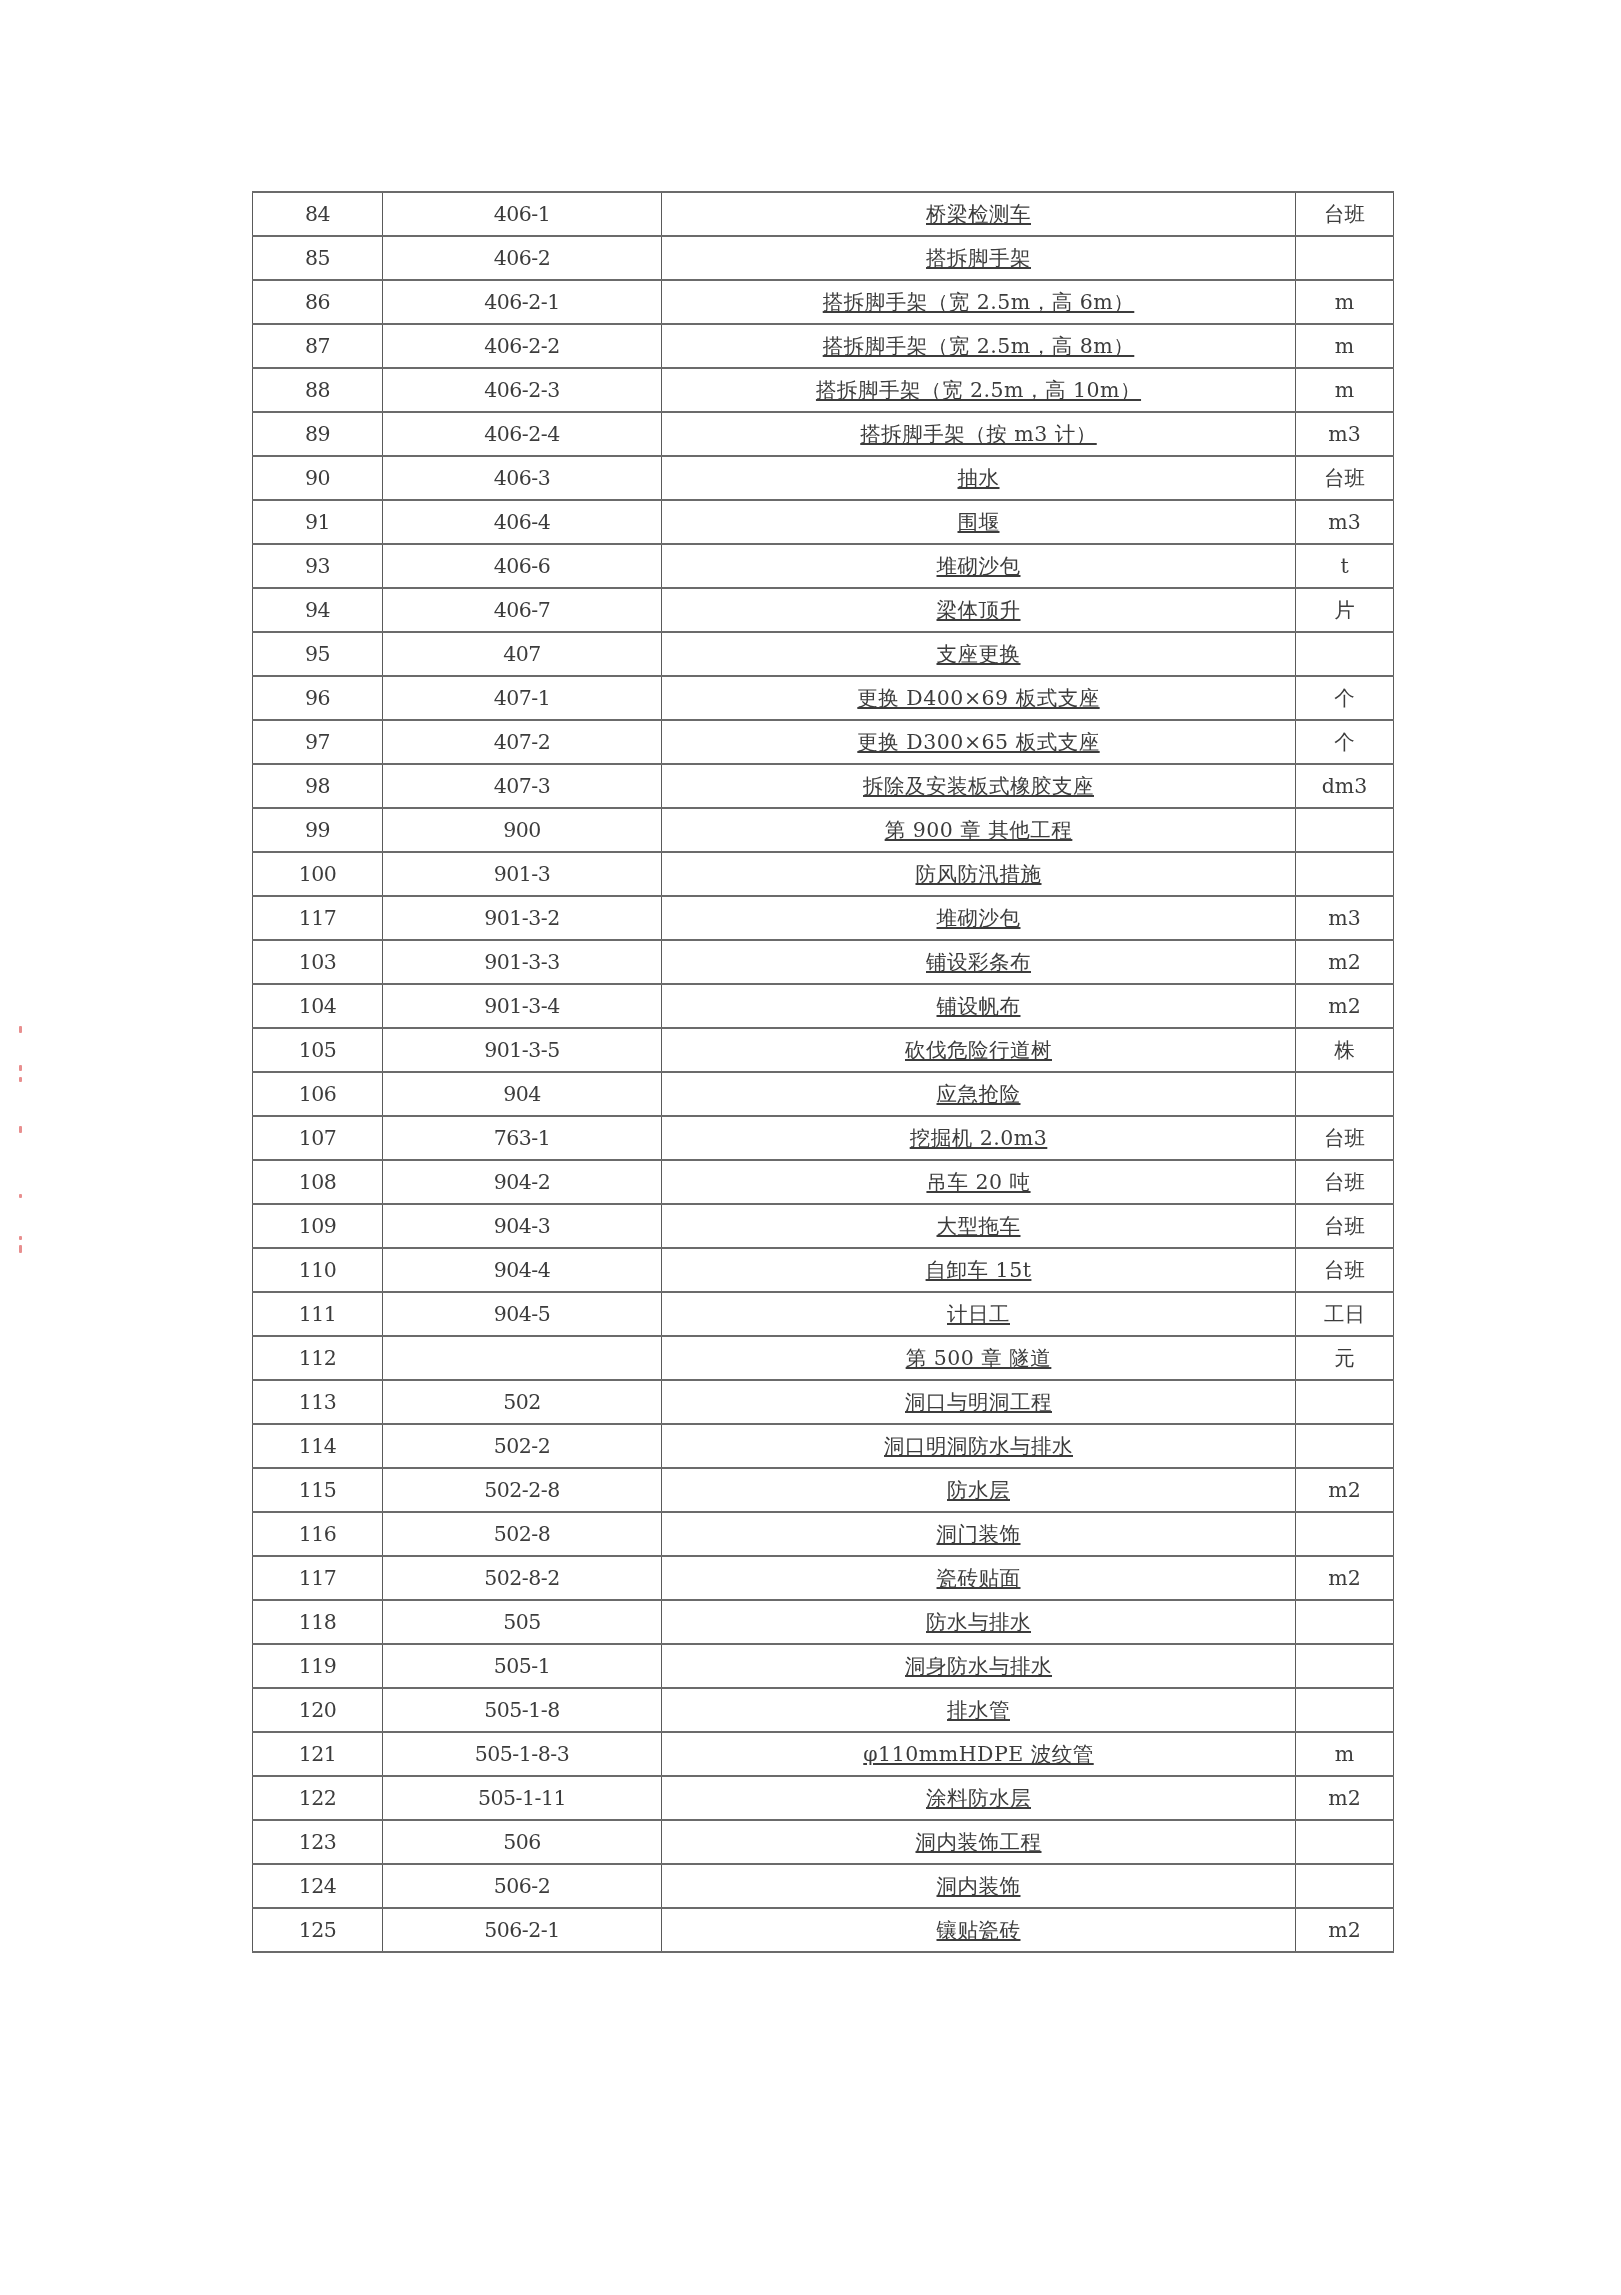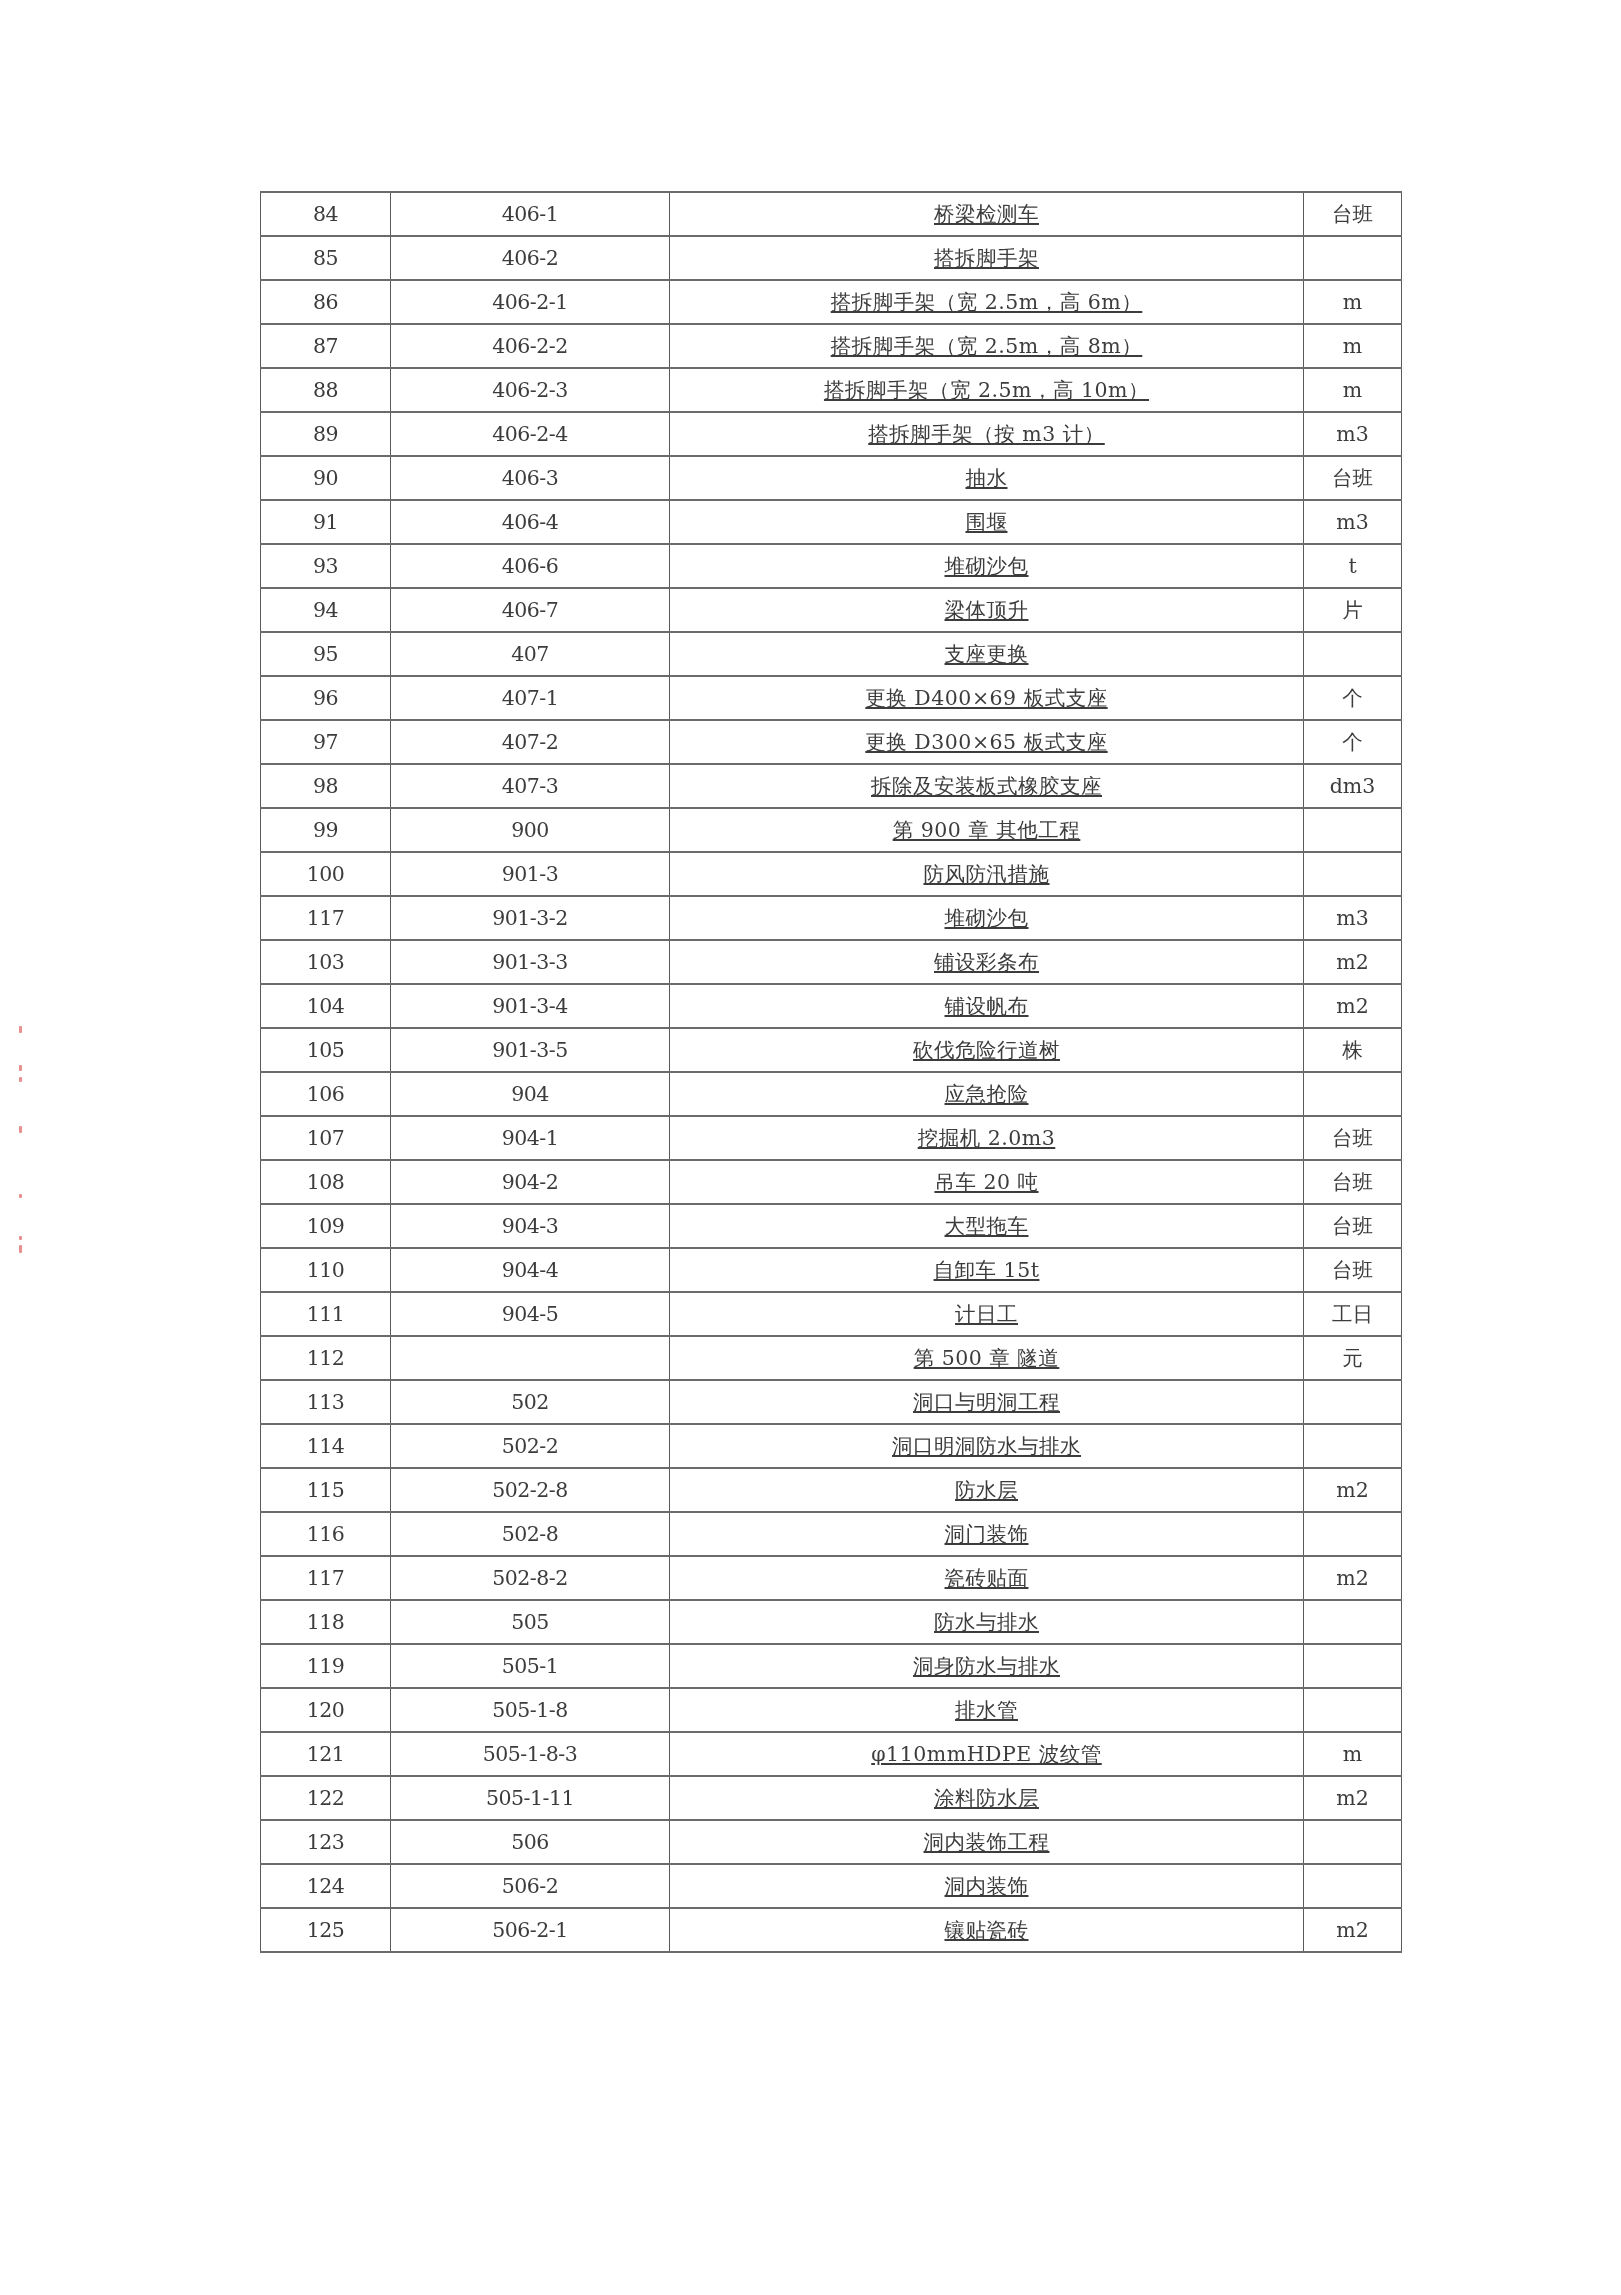--- a/index.html
+++ b/index.html
@@ -24,21 +24,20 @@
     .table-wrap {
       position: absolute;
       left: 252px;
       top: 191px;
       width: 1140px;
     }
     table {
       border-collapse: collapse;
       width: 1140px;
       table-layout: fixed;
-      margin-left: 8px;
     }
     col.c-no   { width: 130px; }
     col.c-code { width: 279px; }
     col.c-name { width: 634px; }
     col.c-unit { width: 98px; }
     td {
       height: 44px;
       padding: 0;
       text-align: center;
       vertical-align: middle;
@@ -231,21 +230,21 @@
 
   <tr>
     <td class="cell-no">106</td>
     <td class="cell-code">904</td>
     <td class="cell-name">应急抢险</td>
     <td class="cell-unit"></td>
   </tr>
 
   <tr>
     <td class="cell-no">107</td>
-    <td class="cell-code">904-1</td>
+    <td class="cell-code">763-1</td>
     <td class="cell-name">挖掘机 2.0m3</td>
     <td class="cell-unit">台班</td>
   </tr>
 
   <tr>
     <td class="cell-no">108</td>
     <td class="cell-code">904-2</td>
     <td class="cell-name">吊车 20 吨</td>
     <td class="cell-unit">台班</td>
   </tr>

